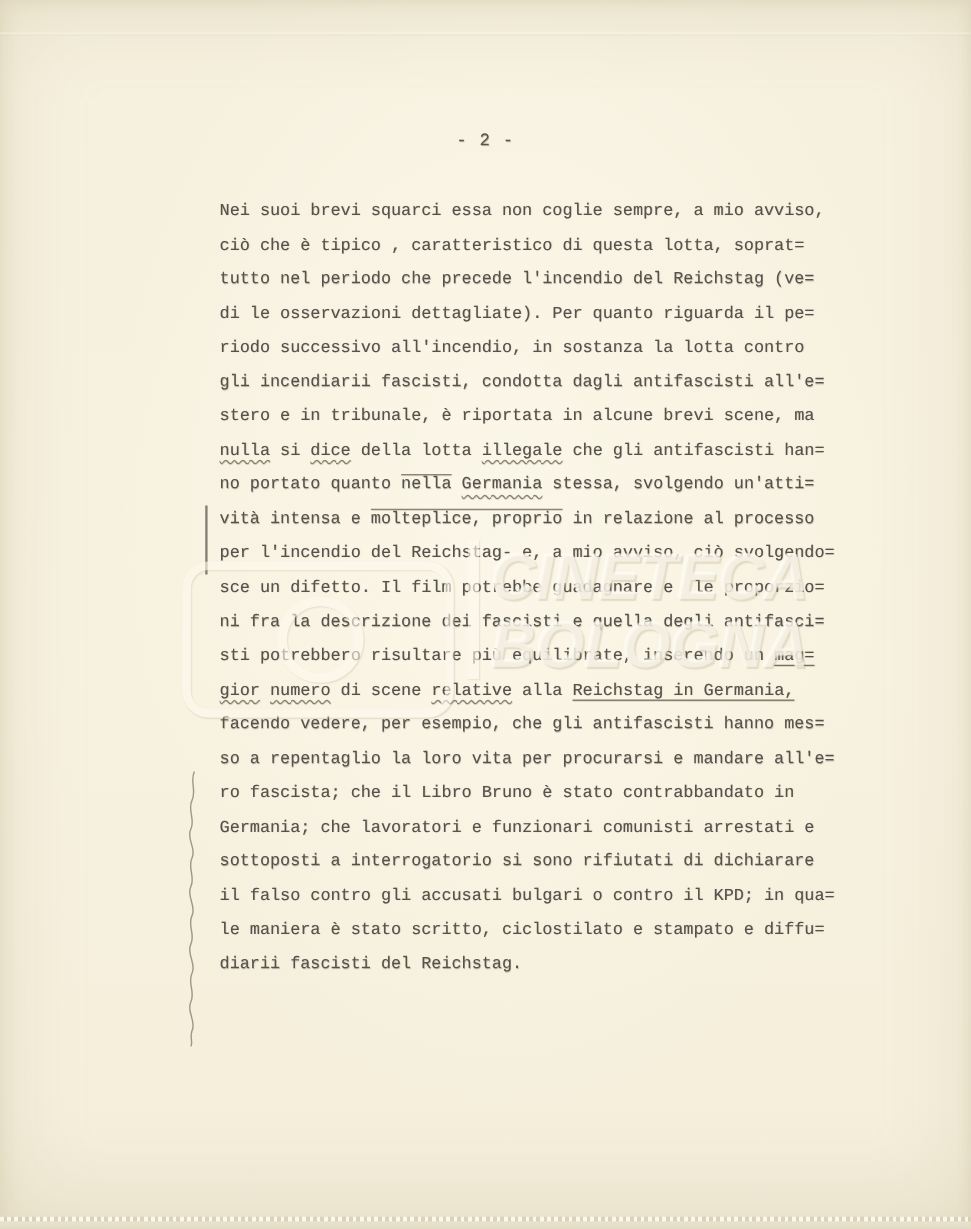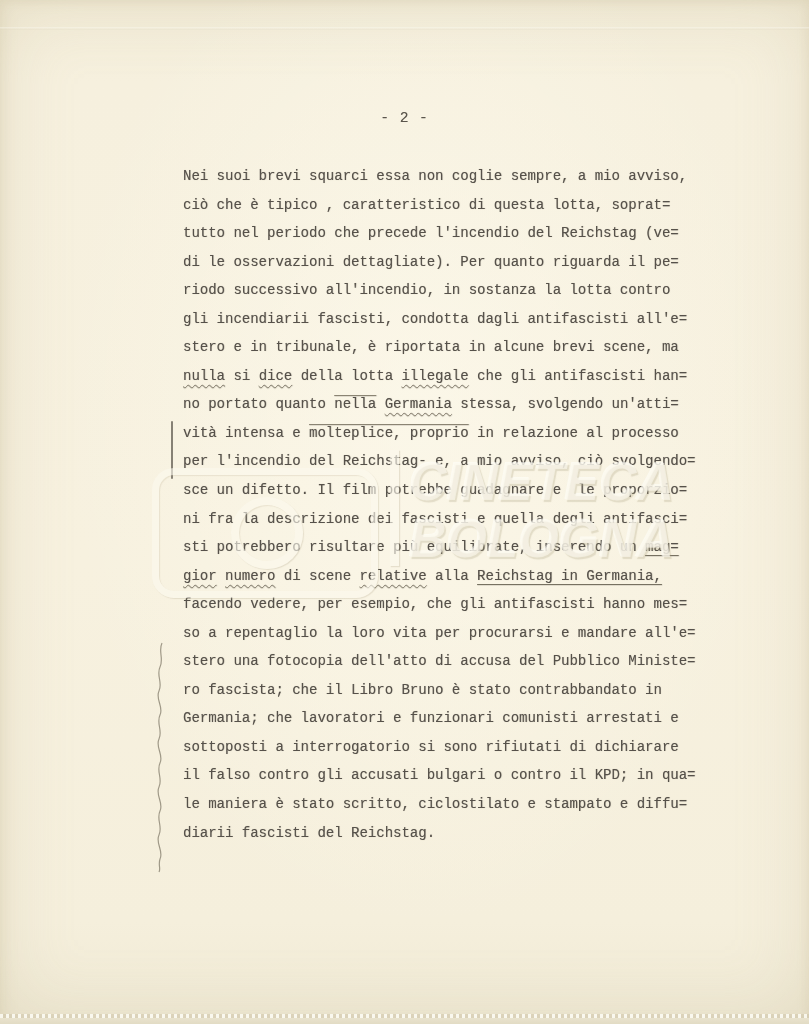--- a/index.html
+++ b/index.html
@@ -135,21 +135,20 @@
       <div class="line"><span class="seg-wavy">nulla</span><span> si </span><span class="seg-wavy">dice</span><span> della lotta </span><span class="seg-wavy">illegale</span><span> che gli antifascisti han=</span></div>
       <div class="line"><span>no portato quanto </span><span class="seg-over">nella</span><span> </span><span class="seg-wavy">Germania</span><span> stessa, svolgendo un'atti=</span></div>
       <div class="line"><span>vità intensa e </span><span class="seg-over">molteplice, proprio</span><span> in relazione al processo</span></div>
       <div class="line"><span>per l'incendio del Reichstag- e, a mio avviso, ciò svolgendo=</span></div>
       <div class="line"><span>sce un difetto. Il film potrebbe guadagnare e  le proporzio=</span></div>
       <div class="line"><span>ni fra la descrizione dei fascisti e quella degli antifasci=</span></div>
       <div class="line"><span>sti potrebbero risultare più equilibrate, inserendo un </span><span class="seg-solid">mag=</span></div>
       <div class="line"><span class="seg-wavy">gior</span><span> </span><span class="seg-wavy">numero</span><span> di scene </span><span class="seg-wavy">relative</span><span> alla </span><span class="seg-solid">Reichstag in Germania,</span></div>
       <div class="line"><span>facendo vedere, per esempio, che gli antifascisti hanno mes=</span></div>
       <div class="line"><span>so a repentaglio la loro vita per procurarsi e mandare all'e=</span></div>
-      <div class="line"><span>stero una fotocopia dell'atto di accusa del Pubblico Ministe=</span></div>
       <div class="line"><span>ro fascista; che il Libro Bruno è stato contrabbandato in</span></div>
       <div class="line"><span>Germania; che lavoratori e funzionari comunisti arrestati e</span></div>
       <div class="line"><span>sottoposti a interrogatorio si sono rifiutati di dichiarare</span></div>
       <div class="line"><span>il falso contro gli accusati bulgari o contro il KPD; in qua=</span></div>
       <div class="line"><span>le maniera è stato scritto, ciclostilato e stampato e diffu=</span></div>
       <div class="line"><span>diarii fascisti del Reichstag.</span></div>
     </div>
 
   <div class="mark-straight"></div>
 

